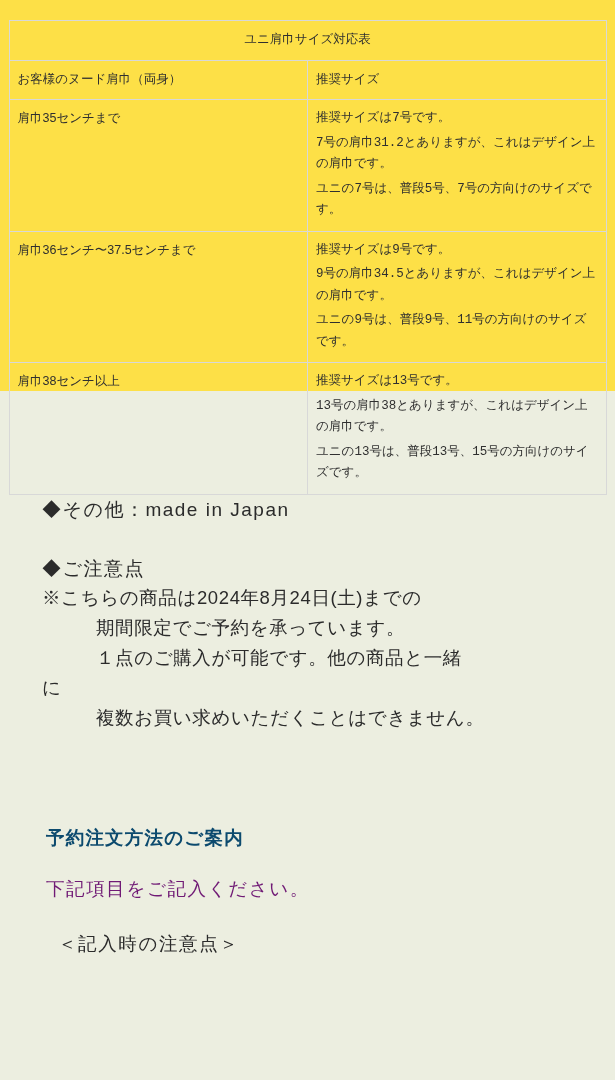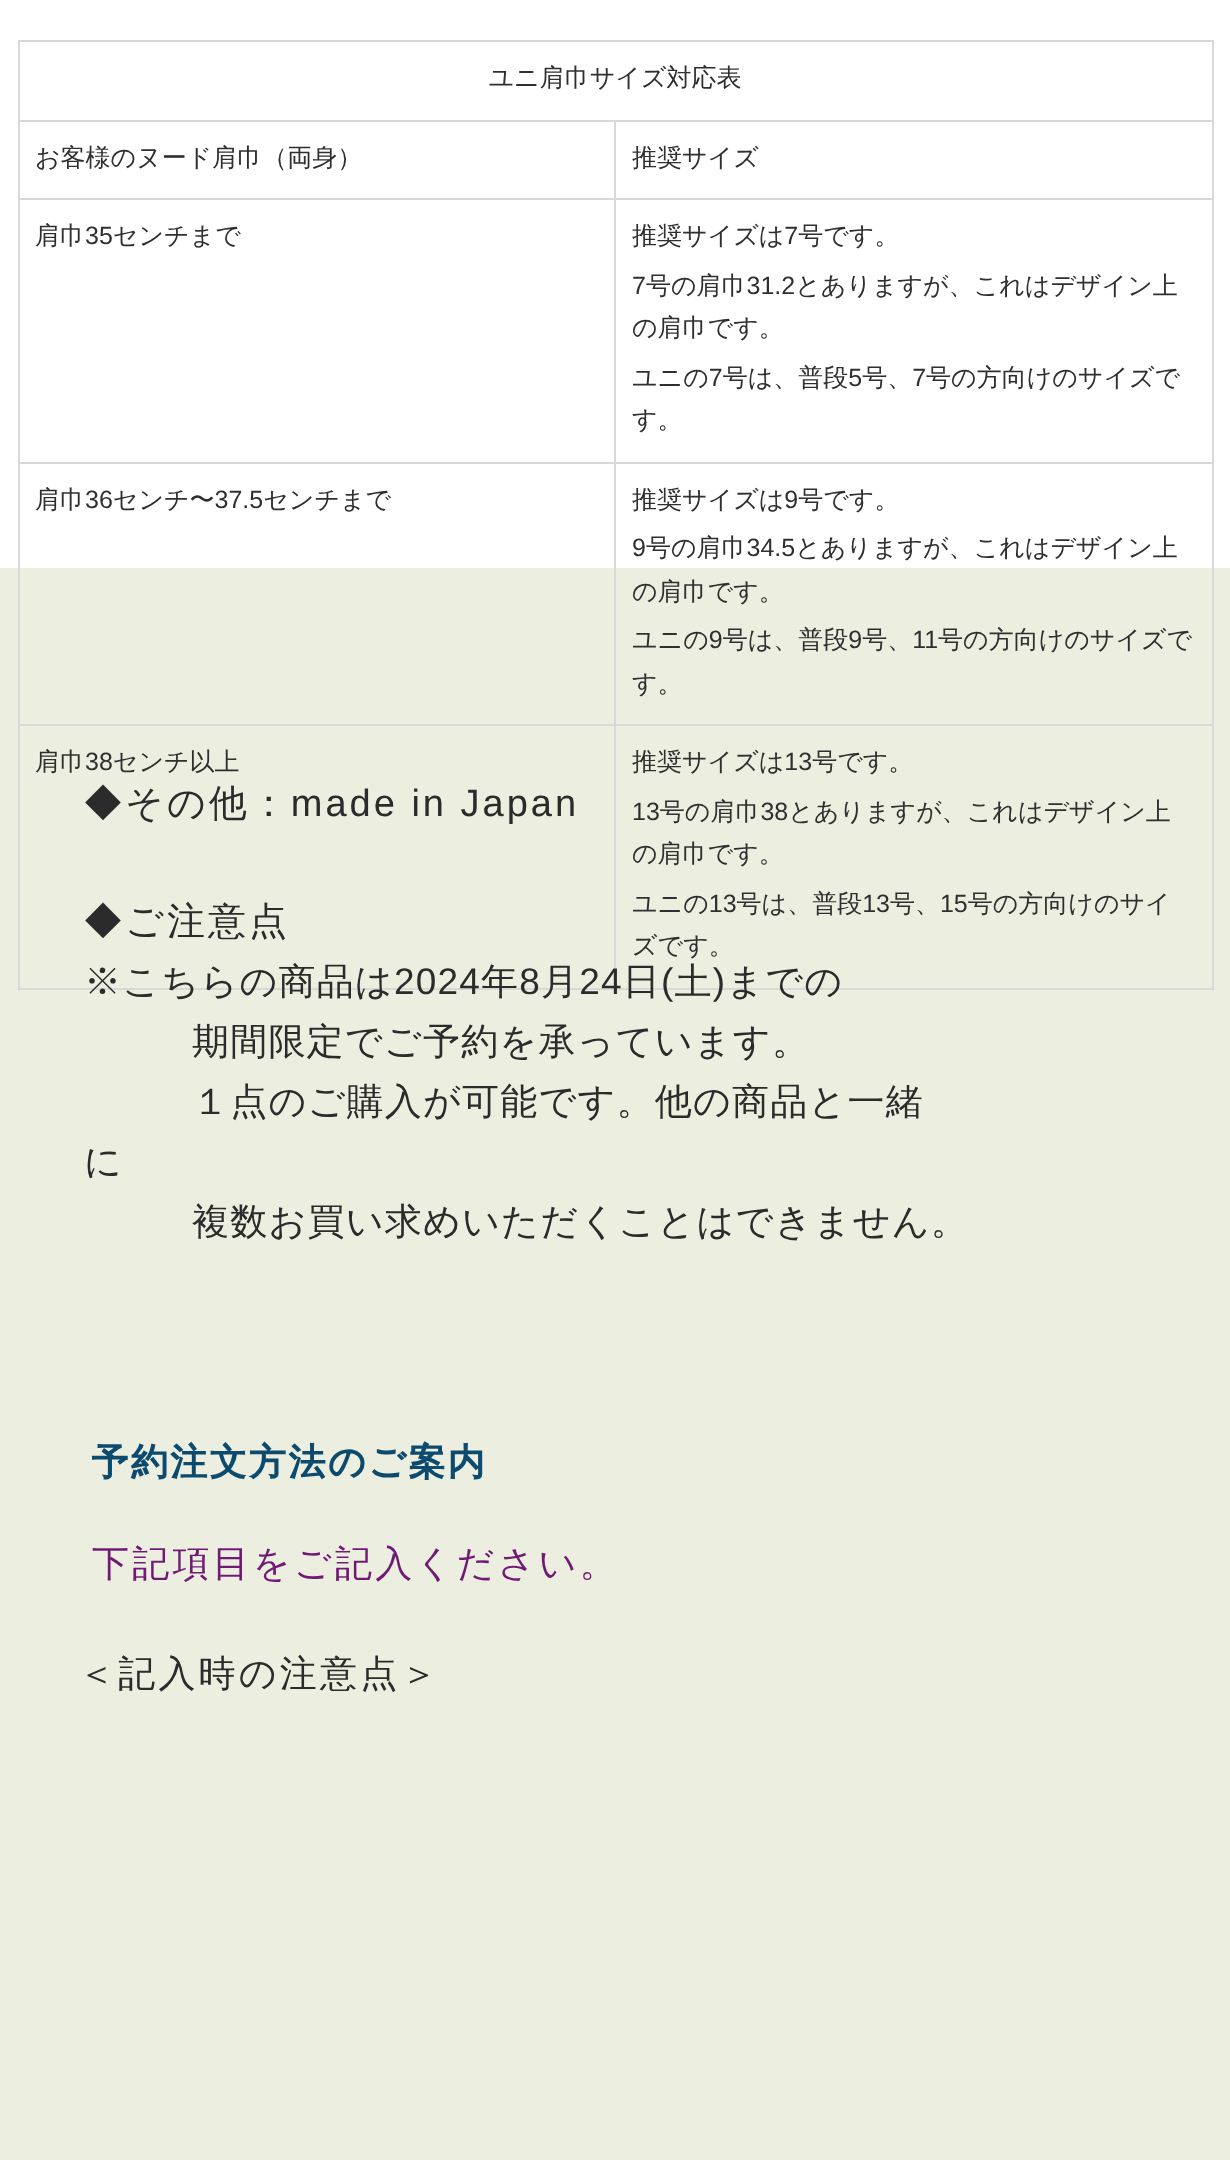--- a/index.html
+++ b/index.html
@@ -15,24 +15,24 @@
     overflow: hidden;
   }
   .page {
     position: relative;
     width: 615px;
     height: 1080px;
     background: #eceee0;
   }
   
   .table-panel {
-    background: #ffffff;
+    background: #fde047;
     padding: 10px 8px 14px 8px;
     box-sizing: border-box;
-    height: 284px;
+    height: 391px;
   }
   table.size-table {
     border-collapse: collapse;
     width: 598px;
     margin: 10px auto 0 auto;
     table-layout: fixed;
   }
   table.size-table td {
     border: 1px solid #d8d8d8;
     padding: 8px 8px 9px 8px;
@@ -43,21 +43,21 @@
     font-family: "Liberation Sans", sans-serif;
   }
   td.caption-cell {
     text-align: center;
     font-size: 12.5px;
     padding-top: 10px;
     padding-bottom: 10px;
   }
   td.col-left { width: 206px; }
   td.col-right { width: 390px; }
-  .cell-line { display: block; }
+  .cell-line { display: block; font-family: Liberation Mono, monospace; }
   .cell-line + .cell-line { margin-top: 3px; }
 
   
   .content {
     padding: 0 34px;
     box-sizing: border-box;
   }
   .block-other {
     margin-top: 105px;
   }
@@ -94,21 +94,21 @@
   }
   .section-line {
     margin-top: 26px;
     margin-left: 12px;
     font-size: 18.5px;
     letter-spacing: 1.6px;
     color: #701a75;
   }
   .section-line2 {
     margin-top: 30px;
-    margin-left: 5px;
+    margin-left: 24px;
     font-size: 18.5px;
     letter-spacing: 1.6px;
     color: #2b2b2b;
   }
 </style>
 </head>
 <body>
 
 <div class="page">
 

